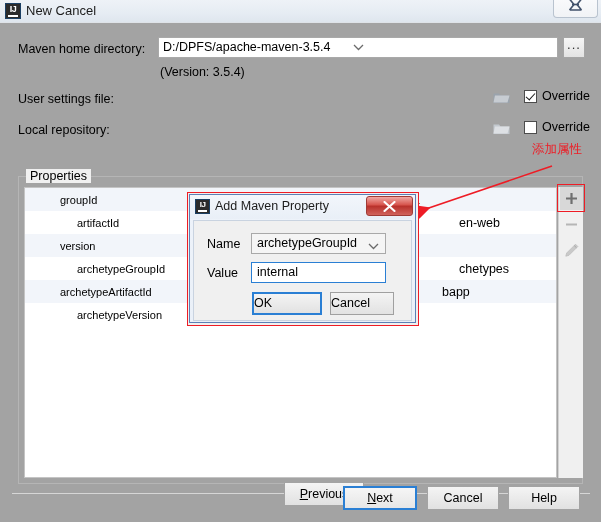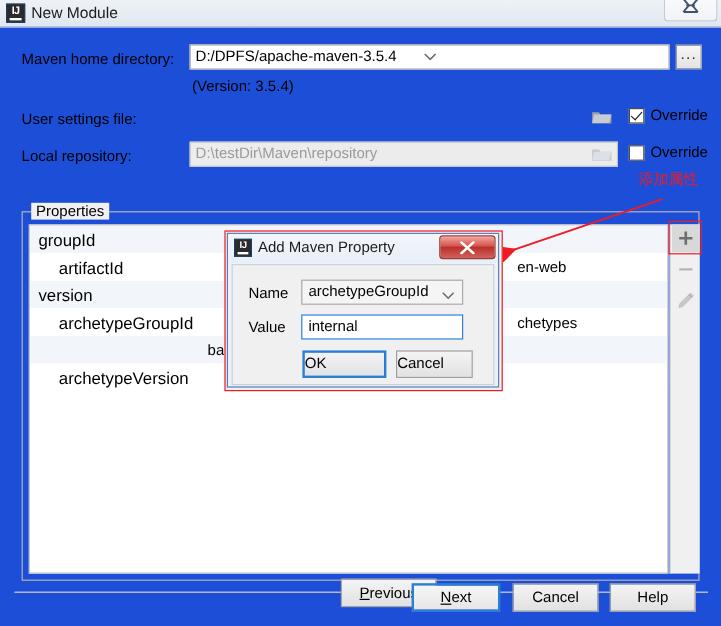--- a/index.html
+++ b/index.html
@@ -62,21 +62,21 @@
     border-top: none;
     border-radius: 0 0 4px 4px;
     box-sizing: border-box;
   }
   .win-close svg { display:block; margin: 7px auto 0; }
 
   .win-body {
     position: absolute;
     left: 0; top: 22px;
     width: 601px; height: 500px;
-    background: #1d4ed8;
+    background: #a3a3a3;
     border-top: 1px solid #dfe3e8;
     box-sizing: border-box;
   }
 
   
   .lbl {
     position: absolute;
     font-size: 12.5px;
     color: #000;
     white-space: nowrap;
@@ -185,25 +185,26 @@
     position: relative;
     height: 23px;
     box-sizing: border-box;
     display: flex;
     align-items: center;
   }
   .trow.odd  { background: #f2f5fa; }
   .trow.even { background: #ffffff; padding-left: 17px; }
   .tkey {
     padding-left: 7px;
-    font-size: 14px;
+    font-size: 11px;
     color: #000;
     white-space: nowrap;
     width: 241px;
     box-sizing: border-box;
+    margin-left: 28px;
   }
   .tval {
     font-size: 12.5px;
     color: #000;
     white-space: nowrap;
   }
 
   
   .side-tools {
     position: absolute;
@@ -383,21 +384,21 @@
 </style>
 </head>
 <body>
 
 <div id="root">
 
   <div class="win-titlebar">
     <div class="win-title-icon">
       IJ<span class="ij-bar"></span>
     </div>
-    <div class="win-title-text">New Module</div>
+    <div class="win-title-text">New Cancel</div>
   </div>
   <div class="win-close">
     <svg width="15" height="13" viewBox="0 0 15 13">
       <path d="M1.5 1 L6 6.5 L1.5 12 M13.5 1 L9 6.5 L13.5 12 M1.5 1 L13.5 1 M1.5 12 L13.5 12" stroke="#41516b" stroke-width="1.6" fill="none" stroke-linejoin="round"></path>
       <path d="M4 6.5 L11 6.5" stroke="#41516b" stroke-width="1.6"></path>
     </svg>
   </div>
 
   <div class="win-body">
 
@@ -418,21 +419,20 @@
         <path d="M0.5 2.5 L6 2.5 L7.5 4.5 L16.5 4.5 L16.5 12 L0.5 12 Z" fill="#9aa3ad"></path>
         <path d="M2 4.5 L16.5 4.5 L14.5 11.5 L0.5 11.5 Z" fill="#c7ccd2"></path>
       </svg>
     </div>
     <div class="chk-wrap" style="left:524px; top:66px;">
       <span class="chk checked"></span>
       <span>Override</span>
     </div>
 
     <div class="lbl" style="left:18px; top:100px;">Local repository:</div>
-    <div class="field disabled" style="left:158px; top:95px; width:357px;">D:\testDir\Maven\repository</div>
     <div class="browse-btn" style="left:489px; top:96px;">
       <svg width="17" height="13" viewBox="0 0 17 13">
         <path d="M0.5 2.5 L6 2.5 L7.5 4.5 L16.5 4.5 L16.5 12 L0.5 12 Z" fill="#c3c9cf"></path>
         <path d="M2 4.5 L16.5 4.5 L14.5 11.5 L0.5 11.5 Z" fill="#dde0e4"></path>
       </svg>
     </div>
     <div class="chk-wrap" style="left:524px; top:97px;">
       <span class="chk"></span>
       <span>Override</span>
     </div>
@@ -451,20 +451,21 @@
       </div>
       <div class="trow odd">
         <span class="tkey">version</span>
         <span class="tval"></span>
       </div>
       <div class="trow even">
         <span class="tkey">archetypeGroupId</span>
         <span class="tval" style="margin-left:148px;">chetypes</span>
       </div>
       <div class="trow odd">
+        <span class="tkey">archetypeArtifactId</span>
         <span class="tval" style="margin-left:148px;">bapp</span>
       </div>
       <div class="trow even">
         <span class="tkey">archetypeVersion</span>
         <span class="tval"></span>
       </div>
     </div>
 
     <div class="side-tools">
       <div class="tool-btn active" style="top:0px;">

